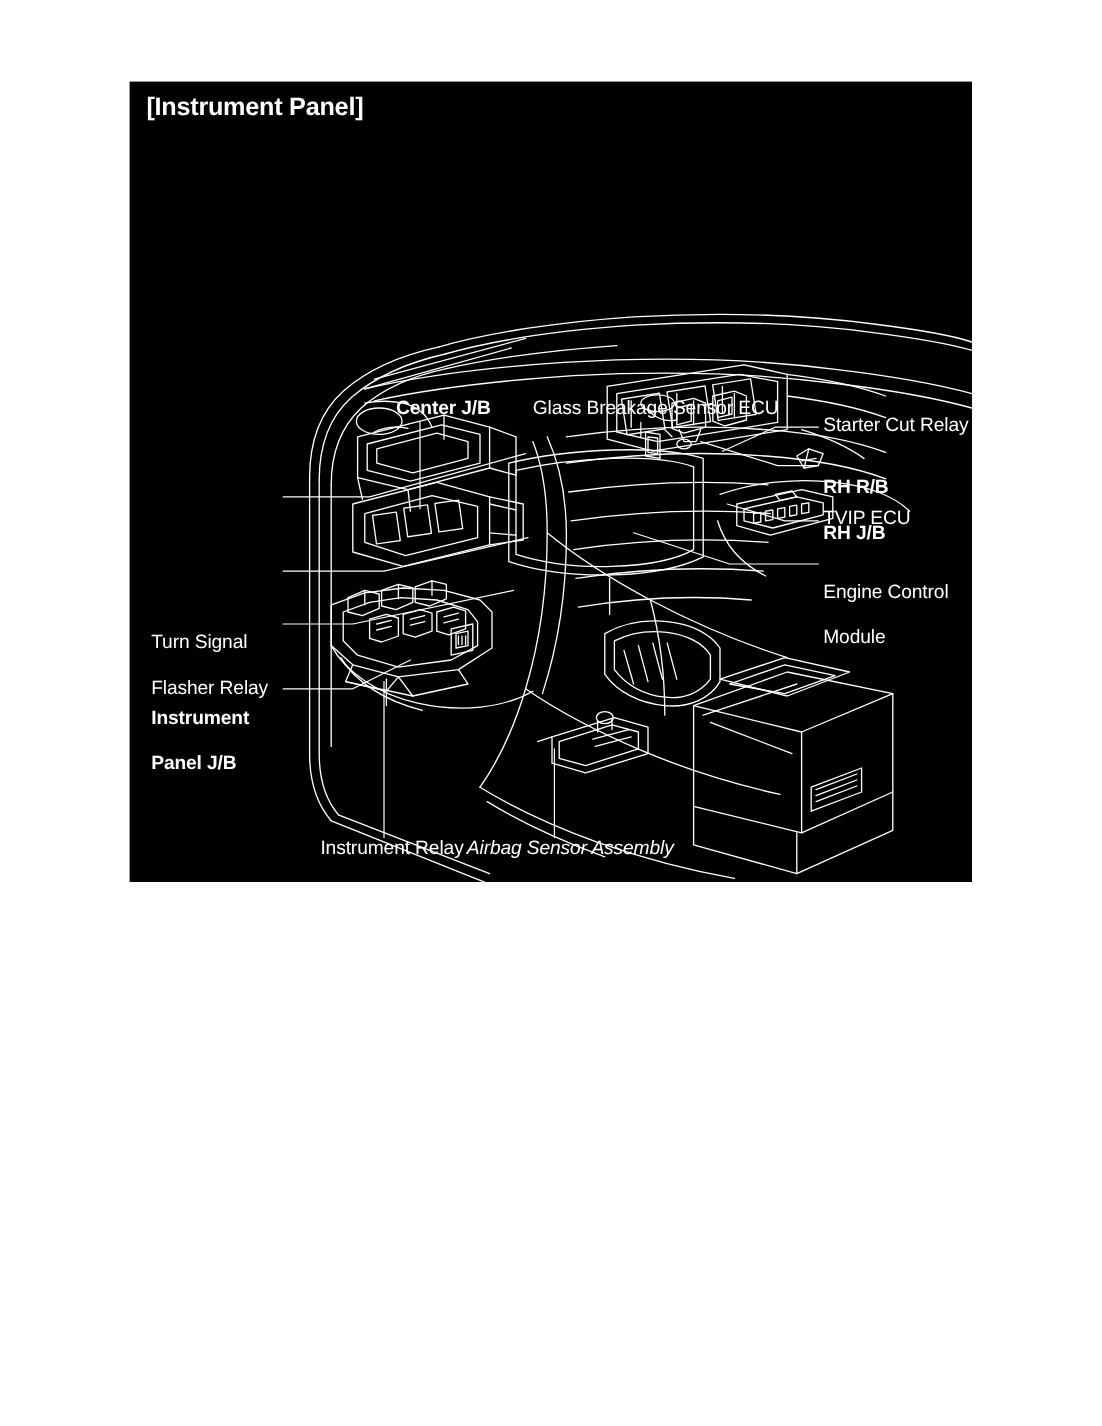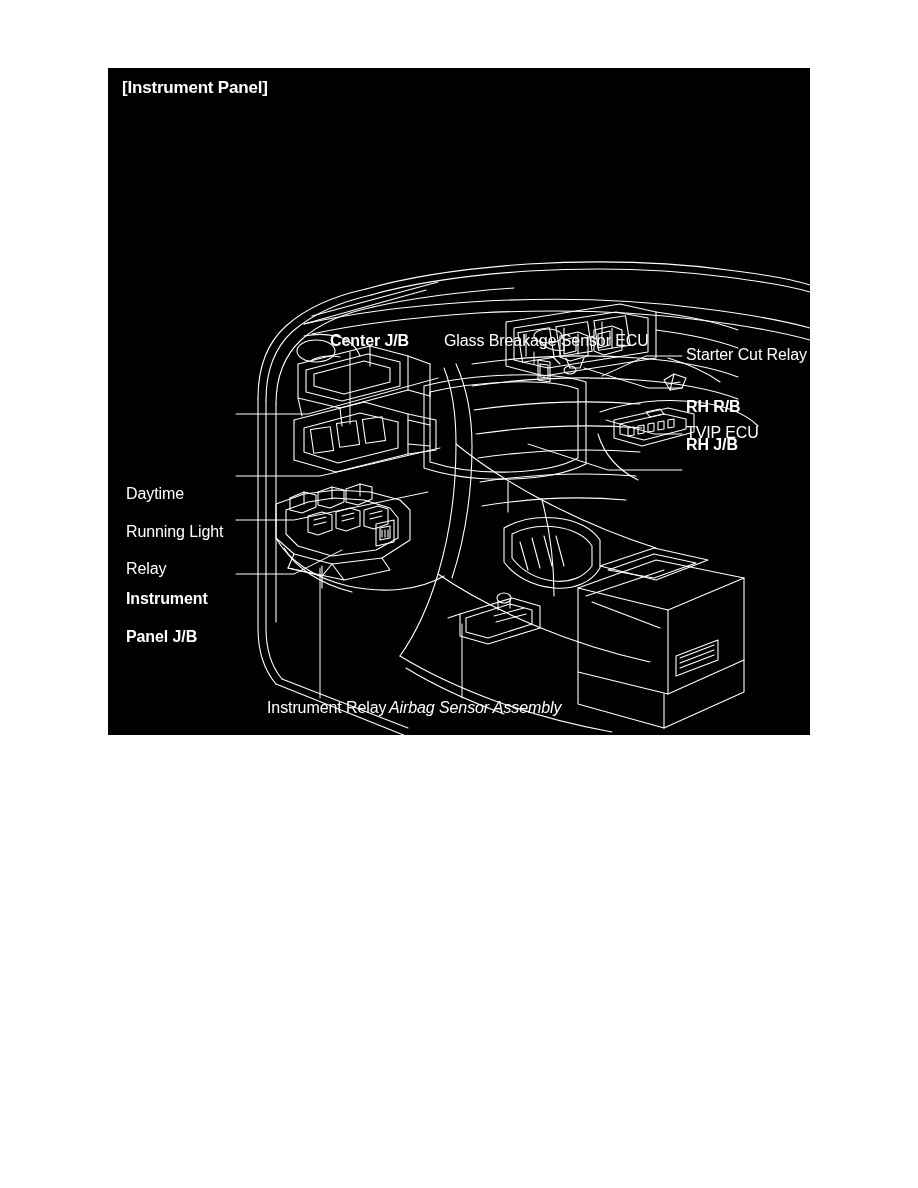--- a/index.html
+++ b/index.html
@@ -23,21 +23,21 @@
     height: 667px;
     background: #000000;
     overflow: hidden;
   }
 
   .panel-title {
     position: absolute;
     left: 14px;
     top: 10px;
     color: #ffffff;
-    font-size: 17px;
+    font-size: 21px;
     font-weight: bold;
     letter-spacing: -0.2px;
     white-space: nowrap;
   }
 
   .art-layer {
     position: absolute;
     left: 0;
     top: 0;
     width: 702px;
@@ -291,28 +291,31 @@
 
   <div class="callout lbl-starter-cut">Starter Cut Relay</div>
 
   <div class="callout bold lbl-rh-rb-jb">
     <div>RH R/B</div>
     <div>RH J/B</div>
   </div>
 
   <div class="callout lbl-tvip">TVIP ECU</div>
 
-
-
-  <div class="callout lbl-daytime">
-    <div>Daytime</div>
-    <div>Running Light</div>
-    <div>Relay</div>
+  <div class="callout lbl-engine-control">
+    <div>Engine Control</div>
+    <div>Module</div>
   </div>
 
+
+
+  <div class="callout lbl-turn-signal">
+    <div>Turn Signal</div>
+    <div>Flasher Relay</div>
+  </div>
 
   <div class="callout bold lbl-instrument-jb">
     <div>Instrument</div>
     <div>Panel J/B</div>
   </div>
 
   <div class="callout lbl-integration">Instrument Relay</div>
 
   <div class="callout lbl-airbag">Airbag Sensor Assembly</div>
 

